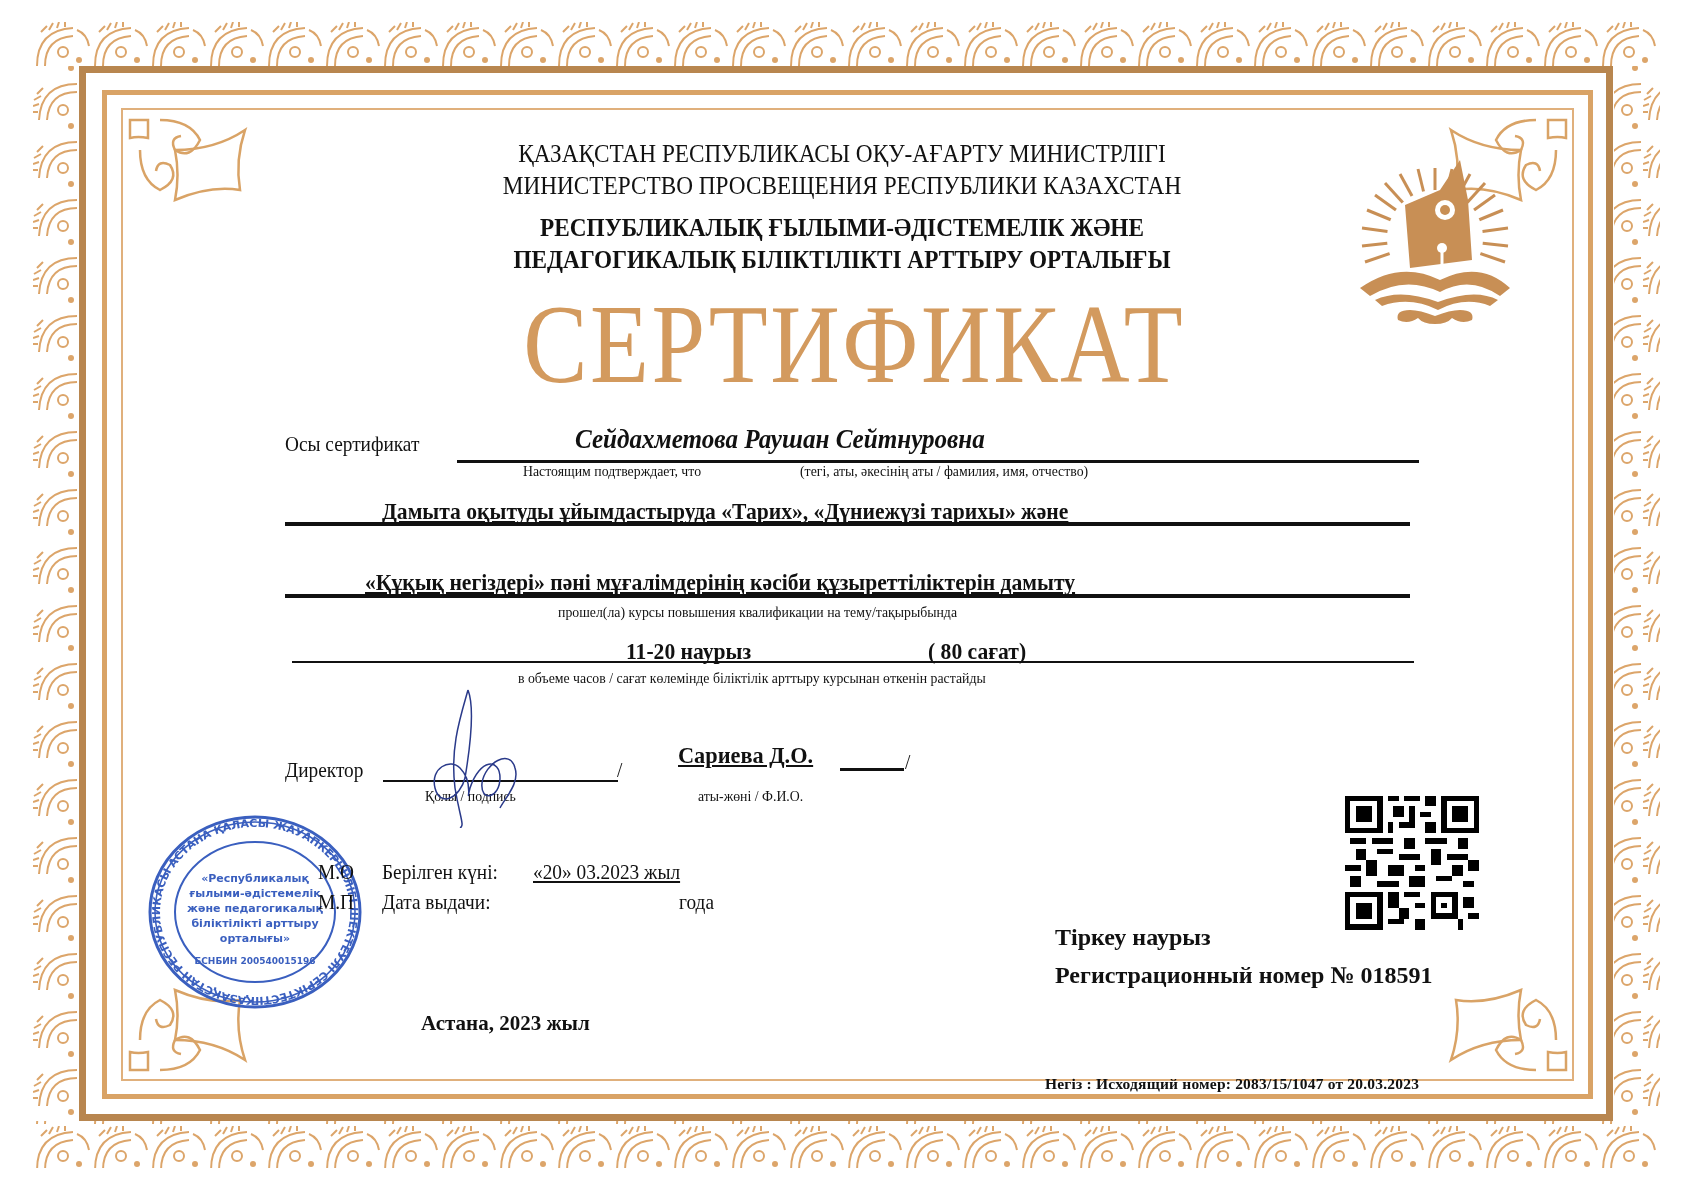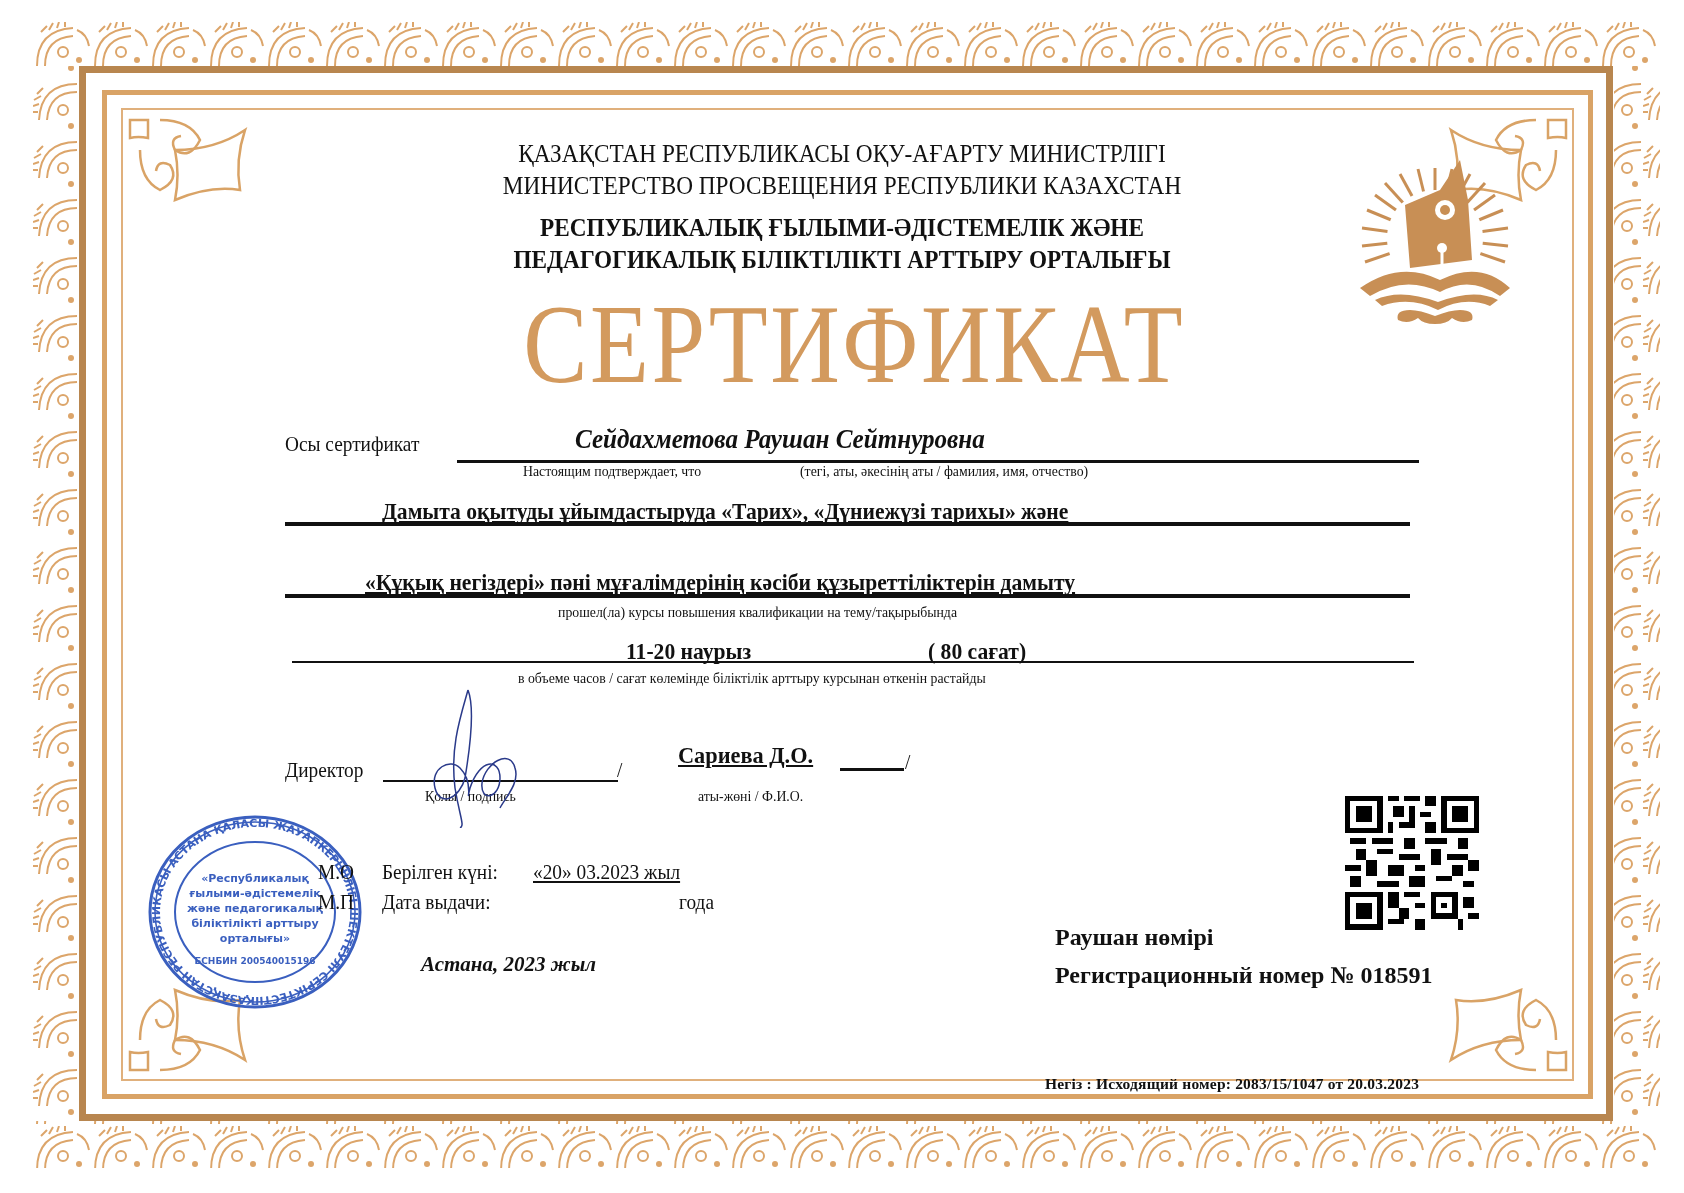--- a/index.html
+++ b/index.html
@@ -185,21 +185,21 @@
     <text x="110" y="152" font-size="9">БСНБИН 200540015196</text>
   </g>
 </svg>
 
 <div class="txt label" style="left:318px; top:860px;">М.О</div>
 <div class="txt label" style="left:382px; top:860px;">Берілген күні:</div>
 <div class="txt label" style="left:533px; top:860px; text-decoration: underline;">«20»  03.2023 жыл</div>
 <div class="txt label" style="left:318px; top:890px;">М.П</div>
 <div class="txt label" style="left:382px; top:890px;">Дата выдачи:</div>
 <div class="txt label" style="left:679px; top:890px;">года</div>
-<div class="txt" style="left:421px; top:952px; font-size:21px; font-weight:bold;font-style:italic;">Астана, 2023 жыл</div>
+<div class="txt" style="left:421px; top:1011px; font-size:21px; font-weight:bold;">Астана, 2023 жыл</div>
 
 <svg class="qr" viewBox="0 0 25 25" shape-rendering="crispEdges">
   <rect width="25" height="25" fill="#fff"></rect>
   <g fill="#000">
     <path d="M0 0h7v7h-7z M1 1v5h5v-5z M2 2h3v3h-3z" fill-rule="evenodd"></path>
     <path d="M18 0h7v7h-7z M19 1v5h5v-5z M20 2h3v3h-3z" fill-rule="evenodd"></path>
     <path d="M0 18h7v7h-7z M1 19v5h5v-5z M2 20h3v3h-3z" fill-rule="evenodd"></path>
     <rect x="8" y="0" width="2" height="1"></rect>
       <rect x="11" y="0" width="3" height="1"></rect>
       <rect x="15" y="0" width="2" height="2"></rect>
@@ -238,16 +238,16 @@
       <rect x="22" y="19" width="2" height="2"></rect>
     <rect x="10" y="21" width="2" height="2"></rect>
       <rect x="13" y="20" width="2" height="1"></rect>
       <rect x="8" y="23" width="3" height="1"></rect>
     <rect x="13" y="23" width="2" height="2"></rect>
       <rect x="21" y="23" width="1" height="2"></rect>
       <rect x="23" y="22" width="2" height="1"></rect>
   </g>
 </svg>
 
-<div class="txt reg" style="left:1055px; top:924px;">Раушан нөмірі</div>
+<div class="txt reg" style="left:1055px; top:924px;">Тіркеу наурыз</div>
 <div class="txt reg" style="left:1055px; top:962px;">Регистрационный номер № 018591</div>
 
 <div class="txt negiz" style="left:1045px; top:1050px;">Негіз : Исходящий  номер: 2083/15/1047 от 20.03.2023</div>
 
 </body></html>

